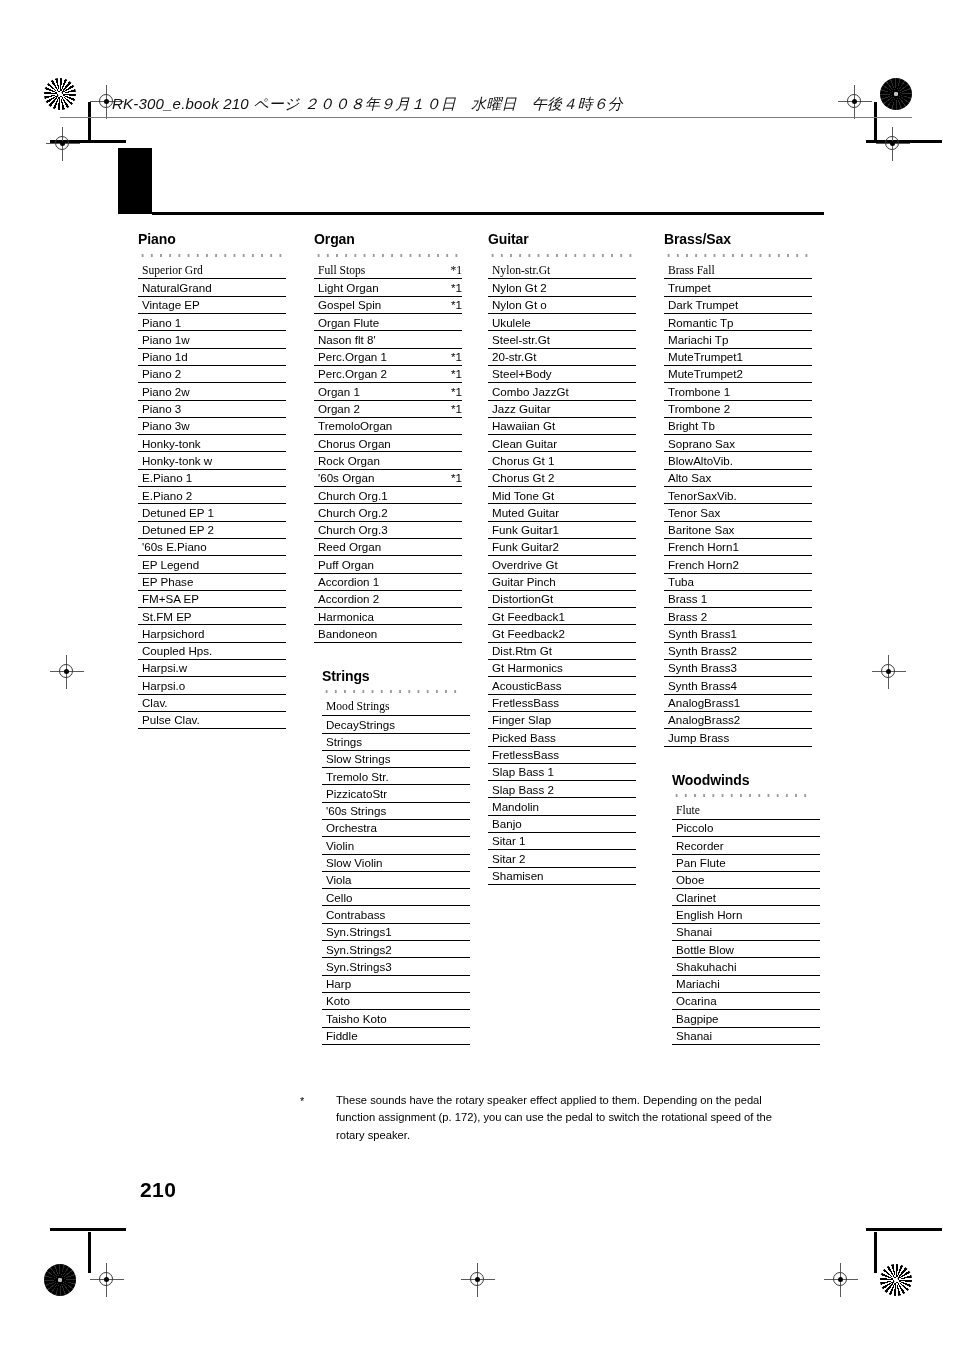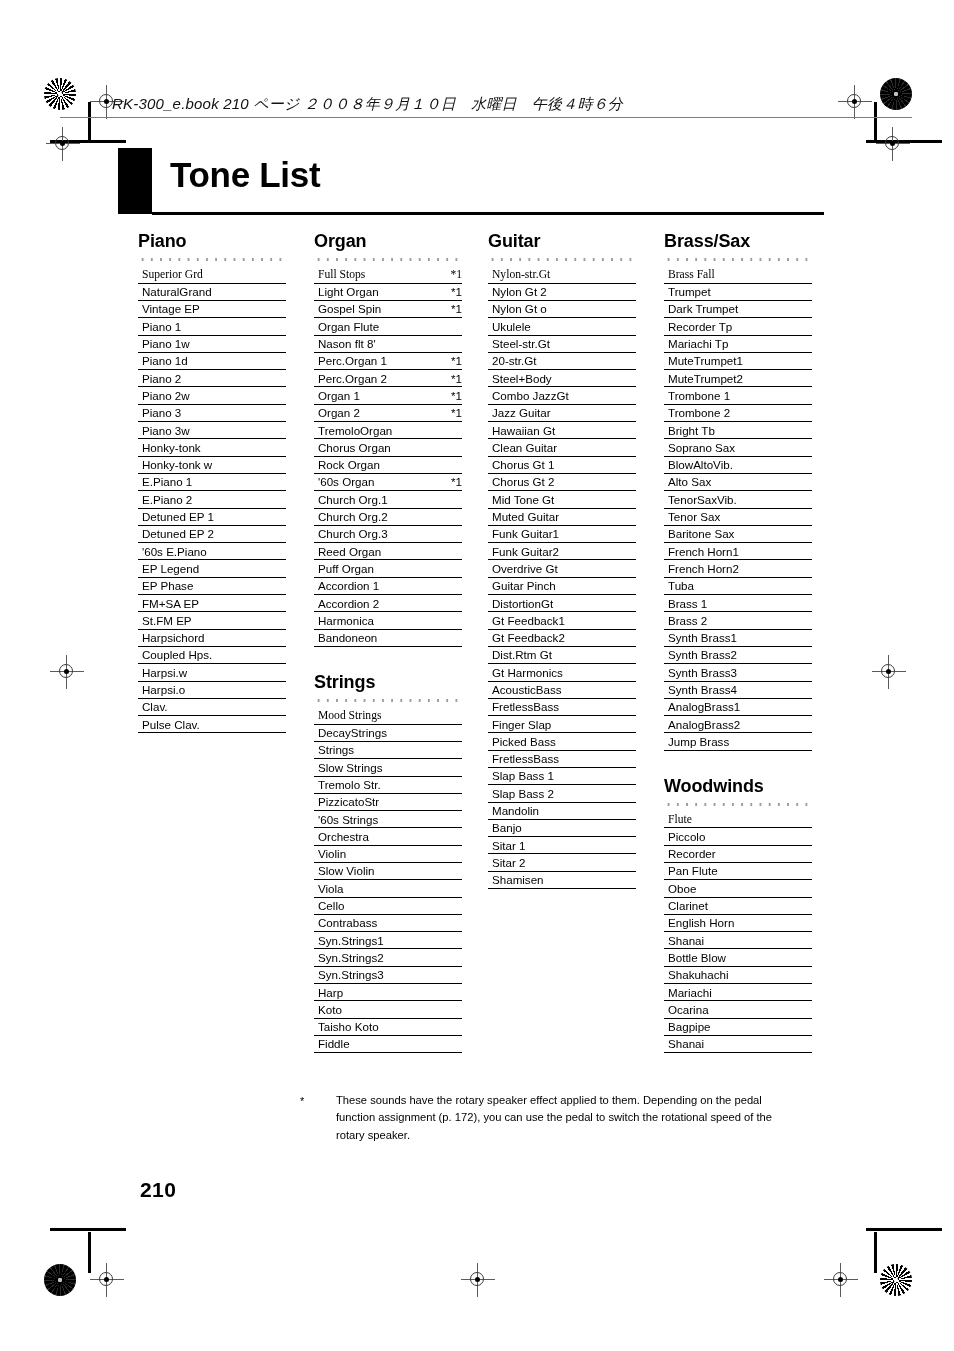--- a/index.html
+++ b/index.html
@@ -134,24 +134,24 @@
   .col {
     position: absolute;
     top: 0;
     width: 148px;
   }
   .col-1 { left: 0px;   }
   .col-2 { left: 176px; }
   .col-3 { left: 350px; }
   .col-4 { left: 526px; }
 
-  .section + .section { margin-top: 26px; }
+  .section + .section { margin-top: 26px; margin-left: 8px; }
 
   .section-title {
-    font-size: 18px;
+    font-size: 14px;
     font-weight: bold;
     letter-spacing: -0.1px;
     margin: 0 0 7px 0;
     line-height: 1.05;
   }
   .dot-rule {
     height: 3px;
     margin: 0 0 5px 0;
     background-image: radial-gradient(circle, #9b9b9b 1.1px, rgba(255,255,255,0) 1.3px);
     background-size: 9.2px 3px;
@@ -284,21 +284,20 @@
     <div class="vline"></div>
     <div class="ring"></div>
     <div class="dot"></div>
 </div>
 
 <div class="doc-header">RK-300_e.book  210 ページ  ２００８年９月１０日　水曜日　午後４時６分</div>
 <div class="header-rule"></div>
 
 <div class="title-block">
   <div class="title-tab"></div>
-  <div class="title-text">Tone List</div>
   <div class="title-underline"></div>
 </div>
 
 <div class="columns">
   <div class="col col-1">
       <div class="section">
         <div class="section-title">Piano</div>
         <div class="dot-rule"></div>
         <table class="tone-table">
           <tbody>
@@ -766,21 +765,21 @@
             </tr>
             <tr>
               <td>Trumpet</td>
               <td class="note"></td>
             </tr>
             <tr>
               <td>Dark Trumpet</td>
               <td class="note"></td>
             </tr>
             <tr>
-              <td>Recorder Tp</td>
+              <td>Romantic Tp</td>
               <td class="note"></td>
             </tr>
             <tr>
               <td>Mariachi Tp</td>
               <td class="note"></td>
             </tr>
             <tr>
               <td>MuteTrumpet1</td>
               <td class="note"></td>
             </tr>

